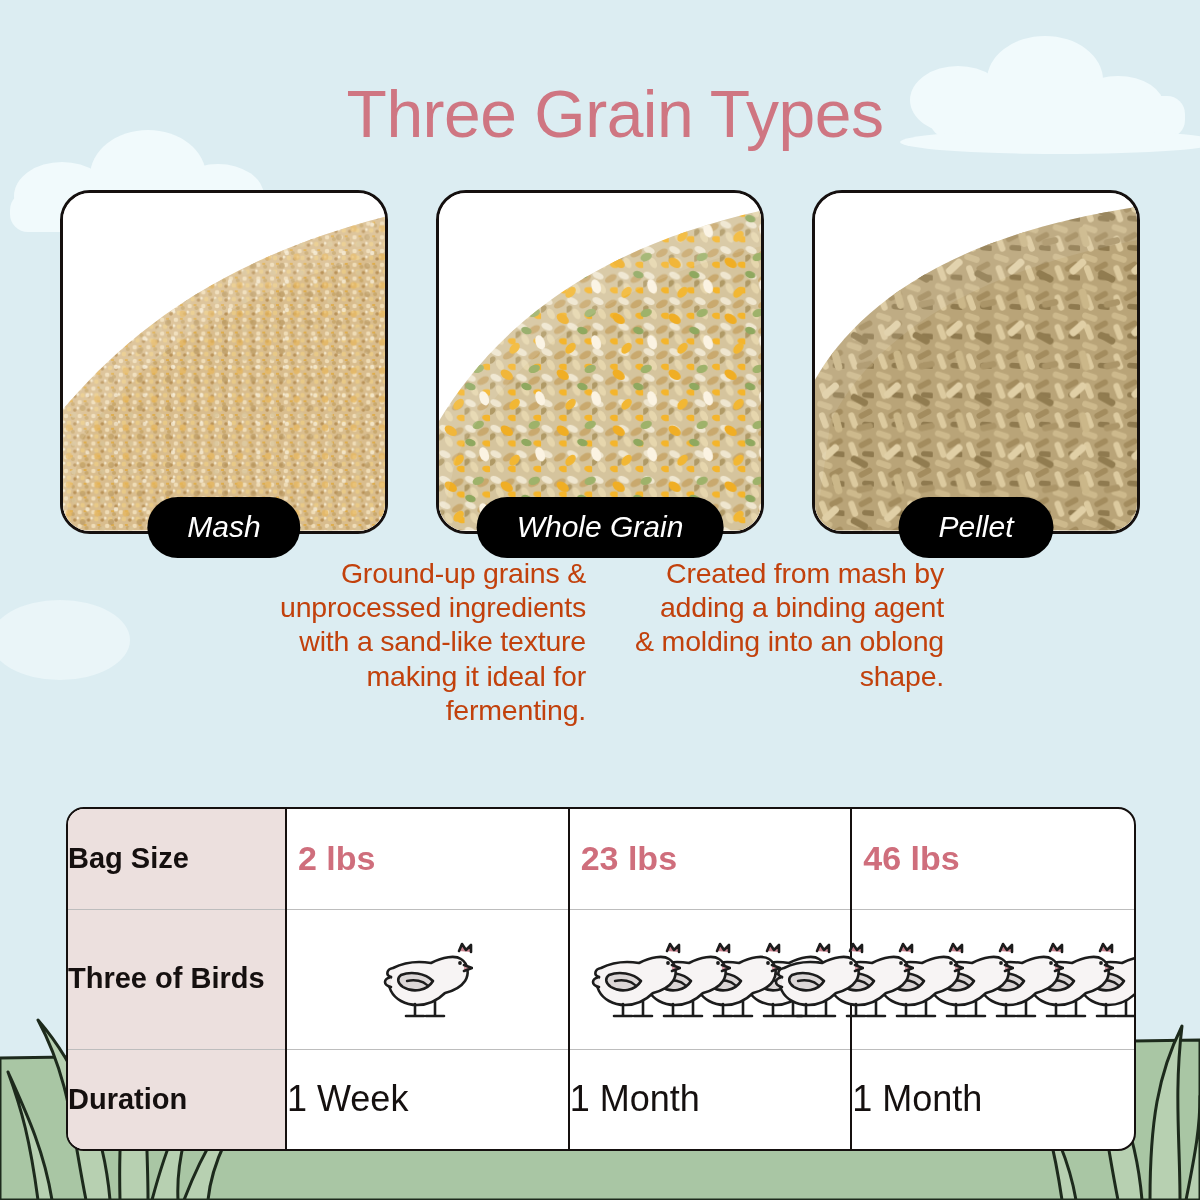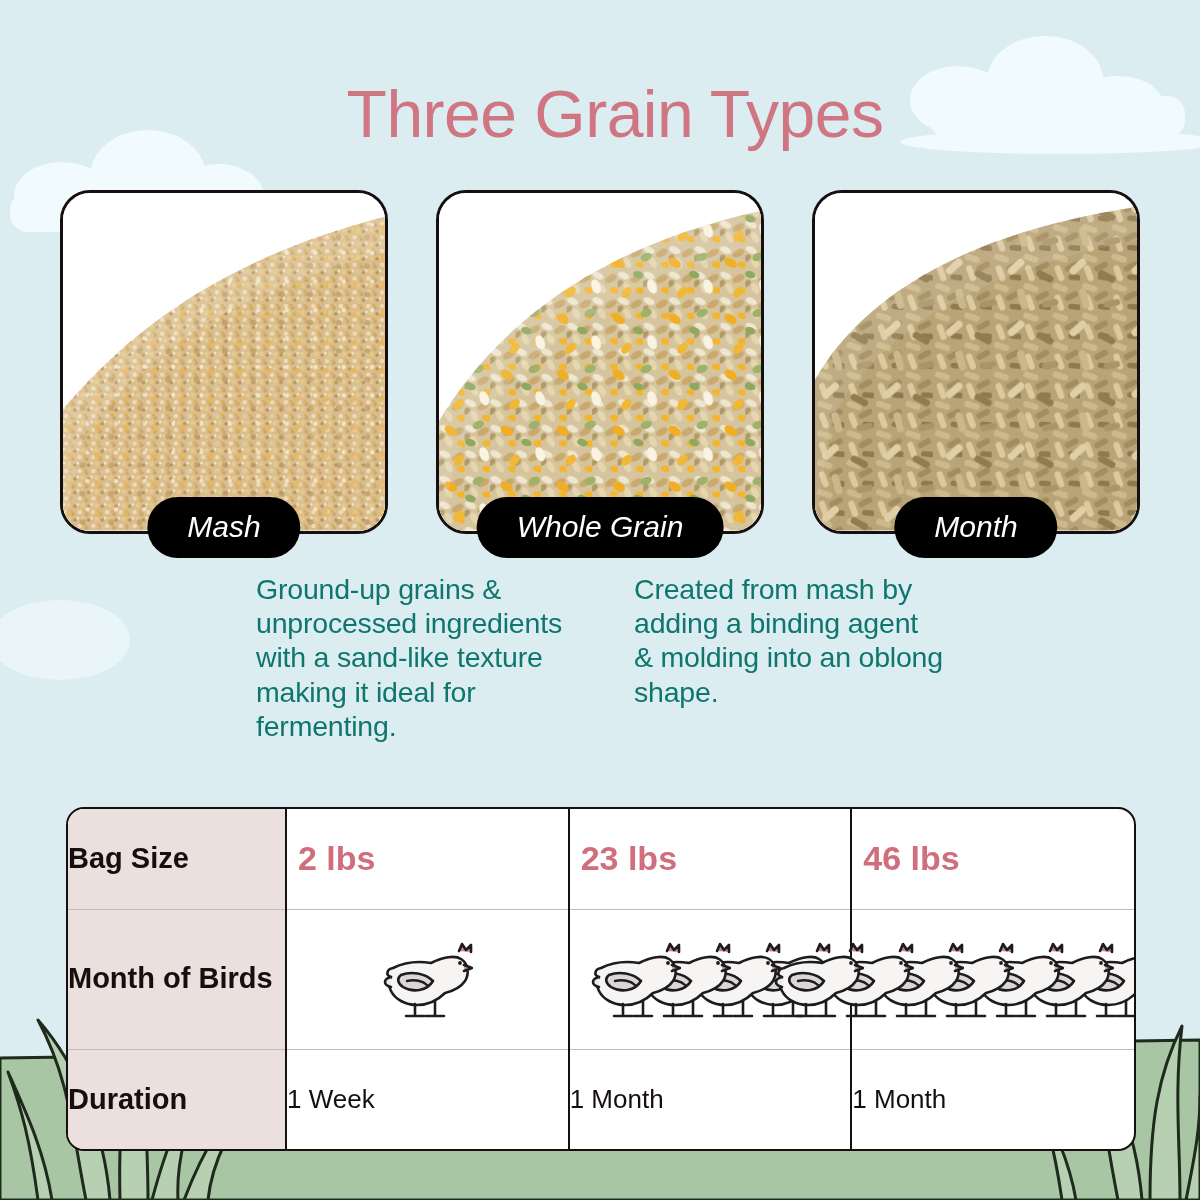--- a/index.html
+++ b/index.html
@@ -85,26 +85,25 @@
     top: 556px;
     left: 0;
     width: 1200px;
     display: flex;
     justify-content: center;
     gap: 48px;
     z-index: 4;
   }
   .desc {
     width: 360px;
-    text-align: left;
+    text-align: right;
     font-size: 28.5px;
     line-height: 1.20;
-    color: #0f766e;
+    color: #c2410c;
     letter-spacing: -0.2px;
-    margin-top: 16px;
   }
   .desc.w1 { width: 330px; }
   .desc.w2 { width: 386px; }
   .desc.w3 { width: 310px; }
 
   
   .table-wrap {
     position: absolute;
     left: 66px;
     top: 807px;
@@ -140,21 +139,21 @@
     border-right: 2.5px solid #15100f;
   }
   td.cell:last-child { border-right: none; }
   td.bag {
     font-size: 34px;
     font-weight: 700;
     color: #cf6e7c;
     padding-left: 11px;
   }
   td.dur {
-    font-size: 26px;
+    font-size: 36px;
     font-weight: 400;
     color: #15100f;
   }
   .flock {
     display: flex;
     align-items: flex-end;
     justify-content: center;
     height: 92px;
   }
   .flock svg { display: block; }
@@ -298,41 +297,41 @@
           </pattern>
         </defs>
         <rect width="328" height="344" fill="#ffffff"></rect>
         <g clip-path="url(#plClip)">
           <rect width="328" height="344" fill="url(#plPat)"></rect>
           <rect width="328" height="344" fill="url(#plPat2)"></rect>
           <path d="M0 344 L0 190 C40 120 130 44 328 14 L328 48 C140 84 54 158 16 232 Z" fill="#ffffff" opacity="0.09"></path>
         </g>
       </svg>
     </div>
-    <div class="card-pill">Month</div>
+    <div class="card-pill">Pellet</div>
   </div>
 
 </div>
 
 <div class="descs">
   <div class="desc w1">Ground-up grains &amp; unprocessed ingredients with a sand-like texture making it ideal for fermenting.</div>
   <div class="desc w3">Created from mash by adding a binding agent &amp; molding into an oblong shape.</div>
 </div>
 
 <div class="table-wrap">
   <table class="grain-table">
     <tbody>
       <tr>
         <td class="rowhead">Bag Size</td>
         <td class="cell bag">2 lbs</td>
         <td class="cell bag">23 lbs</td>
         <td class="cell bag">46 lbs</td>
       </tr>
       <tr class="r-birds">
-        <td class="rowhead">Month of Birds</td>
+        <td class="rowhead">Three of Birds</td>
         <td class="cell">
           <div class="flock">
               <span class="chick" style="z-index:1">
                 <svg class="chick-svg" width="92" height="90" viewBox="0 0 92 90" xmlns="http://www.w3.org/2000/svg">
                   <g fill="none" stroke="#1c1c1c" stroke-width="2.6" stroke-linecap="round" stroke-linejoin="round">
                     <path d="M78 16 l3 -7 l4 6 l5 -5 l0 7" fill="#c9828f" stroke="#1c1c1c"></path>
                     <path d="M10 42 C4 40 6 34 12 33 C24 27 38 26 50 28 C62 22 74 20 80 24 C88 29 88 40 84 46 C80 52 72 56 64 58 C56 66 46 70 36 70 C24 70 14 64 10 56 C7 50 7 45 10 42 Z" fill="#f7f4f4"></path>
                     <path d="M83 30 l8 3 l-8 3" fill="#d89aa4" stroke="#1c1c1c"></path>
                     <circle cx="79" cy="28" r="1.9" fill="#1c1c1c" stroke="none"></circle>
                     <path d="M20 40 C30 36 44 38 52 46 C46 56 32 58 22 52 C16 48 16 43 20 40 Z" fill="#dcd7d7"></path>

